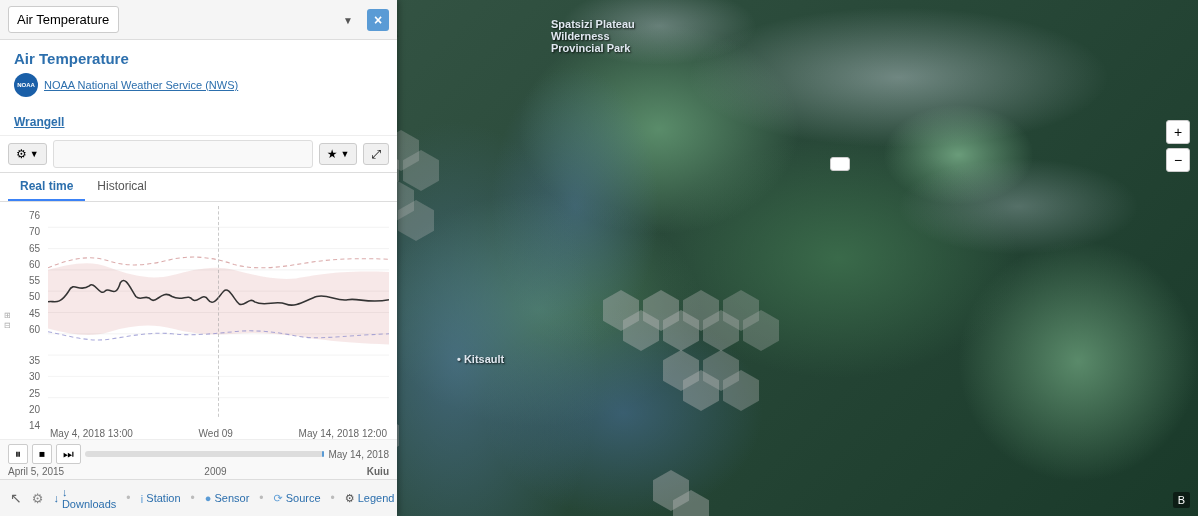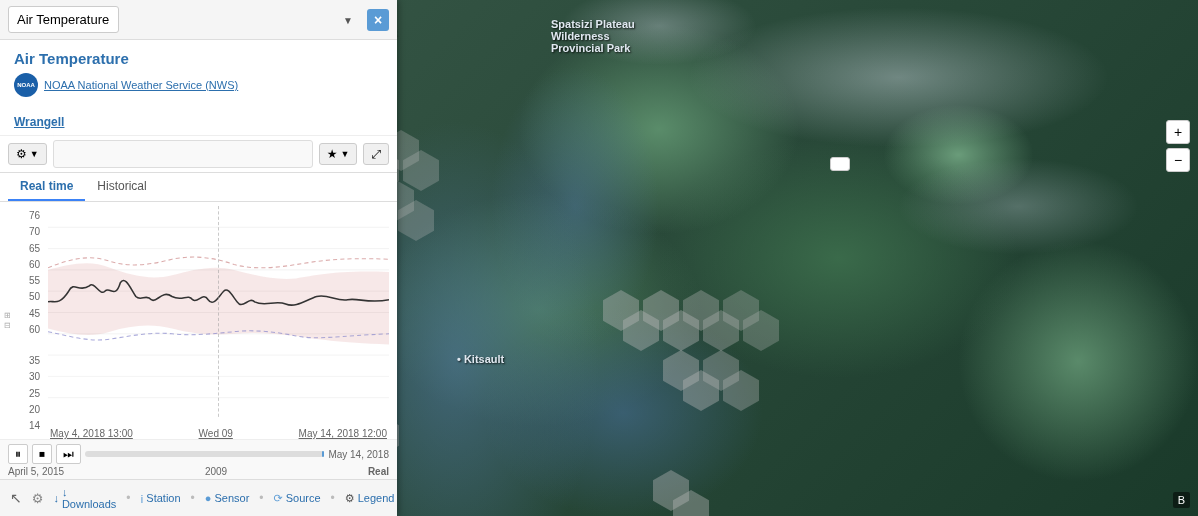--- a/index.html
+++ b/index.html
@@ -661,21 +661,21 @@
         <path d="M0,58 C20,50 40,45 60,52 C80,58 100,55 120,50 C140,46 160,48 180,55 C200,60 220,58 240,55 C260,52 280,48 330,50" fill="none" stroke="#cc8888" stroke-width="1" stroke-dasharray="4,3" opacity="0.7"></path>
 
         <path d="M0,118 C20,122 40,128 60,125 C80,122 100,118 120,120 C140,122 160,120 180,118 C200,116 220,118 240,122 C260,126 280,122 330,120" fill="none" stroke="#8888cc" stroke-width="1" stroke-dasharray="4,3" opacity="0.7"></path>
 
         <path d="M0,90 C5,88 10,95 20,80 C25,70 30,82 40,75 C45,70 50,85 55,80 C60,75 65,88 70,72 C75,65 80,78 85,85 C90,90 95,82 100,88 C105,92 110,78 120,85 C130,90 135,82 140,88 C145,92 150,80 155,88 C160,95 165,85 170,80 C175,75 180,88 185,92 C190,95 195,85 200,90 C210,95 220,88 230,92 C240,96 250,88 260,85 C270,82 280,90 290,88 C300,86 310,92 330,88" fill="none" stroke="#333333" stroke-width="1.5"></path>
 
         <line x1="165" y1="0" x2="165" y2="200" stroke="#999" stroke-width="0.5" stroke-dasharray="3,2"></line>
       </svg>
     </div>
 
-    <div style="position:absolute; bottom:0; left:48px; right:8px; display:flex; justify-content:space-between; font-size:10px; color:#666; padding: 0 2px; text-decoration: underline;">
+    <div style="position:absolute; bottom:0; left:48px; right:8px; display:flex; justify-content:space-between; font-size:10px; color:#666; padding: 0 2px;">
       <span>May 4, 2018 13:00</span>
       <span>Wed 09</span>
       <span>May 14, 2018 12:00</span>
     </div>
   </div>
 
   <div class="timeline-controls">
     <div class="timeline-slider-row">
       <button class="timeline-btn">
         <span>⏸</span>
@@ -687,21 +687,21 @@
         <span>⏭</span>
       </button>
       <div class="timeline-bar">
         <div style="position:absolute; right:0; top:0; height:100%; width:2px; background:#5a9bd5; border-radius:2px;"></div>
       </div>
       <span style="font-size:10px; color:#666; white-space:nowrap;">May 14, 2018</span>
     </div>
     <div class="timeline-labels">
       <span>April 5, 2015</span>
       <span>2009</span>
-      <span style="font-weight:bold;">Real</span>
+      <span style="font-weight:bold;">Kuiu</span>
     </div>
   </div>
 
   <div class="panel-footer">
 
     <span style="font-size:14px; color:#666;">↖</span>
     <span style="font-size:13px; color:#888;">⚙</span>
 
     <a class="footer-link">
       <span>↓</span>

